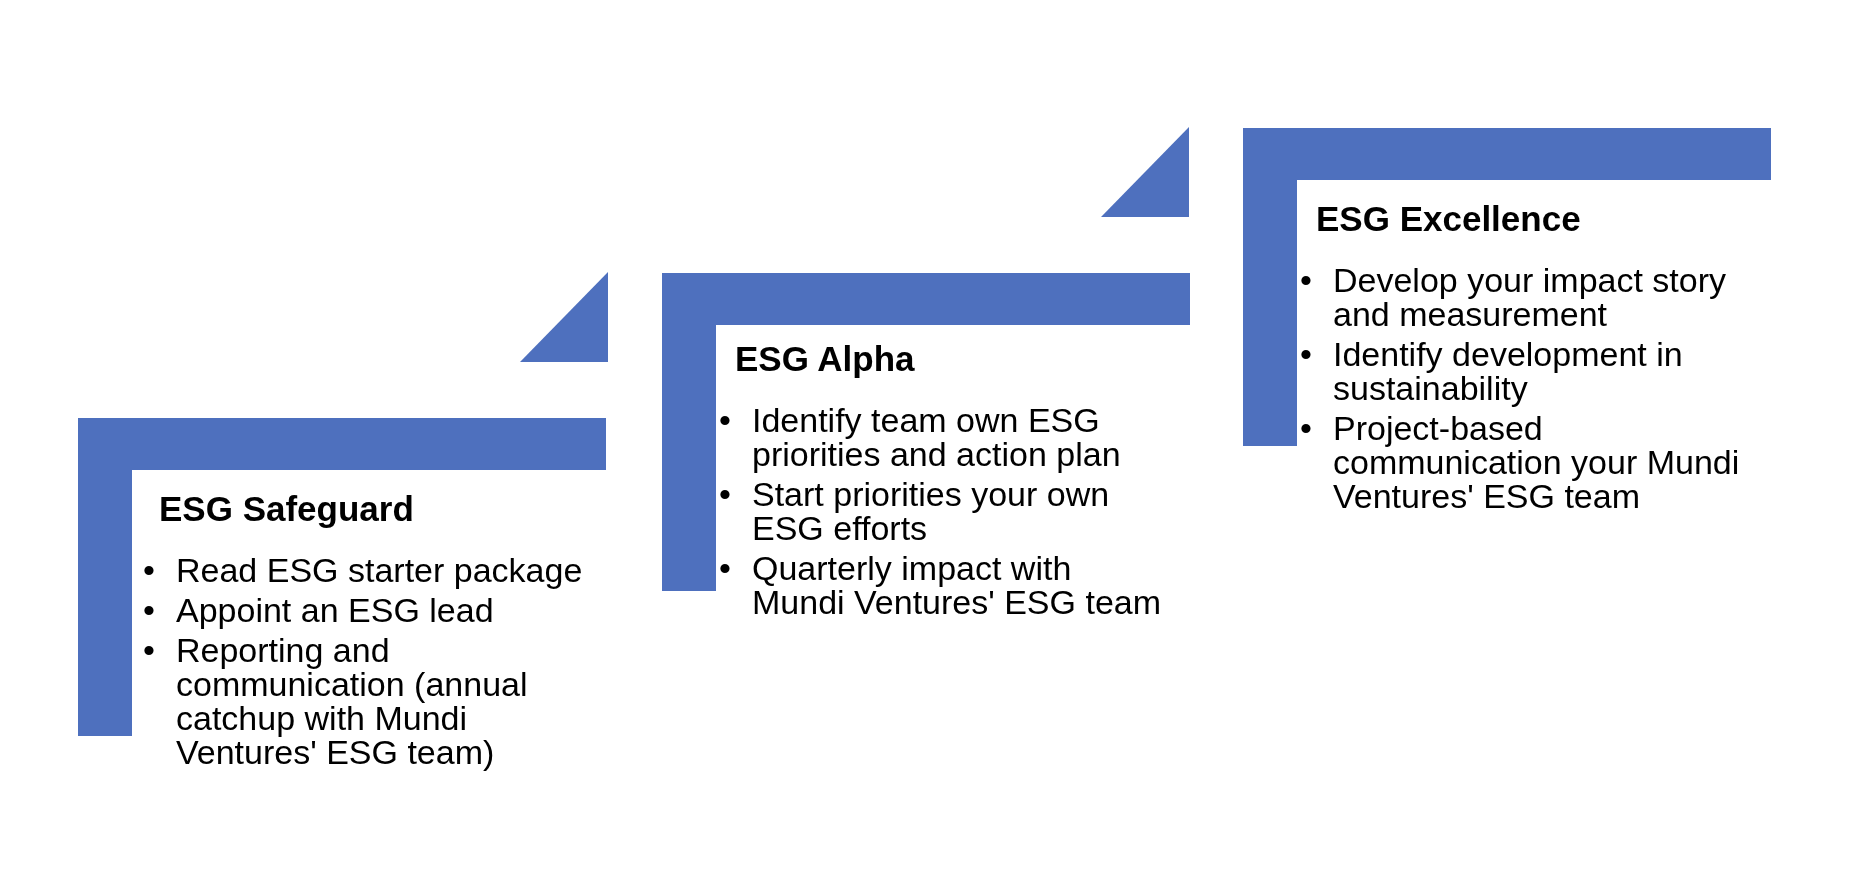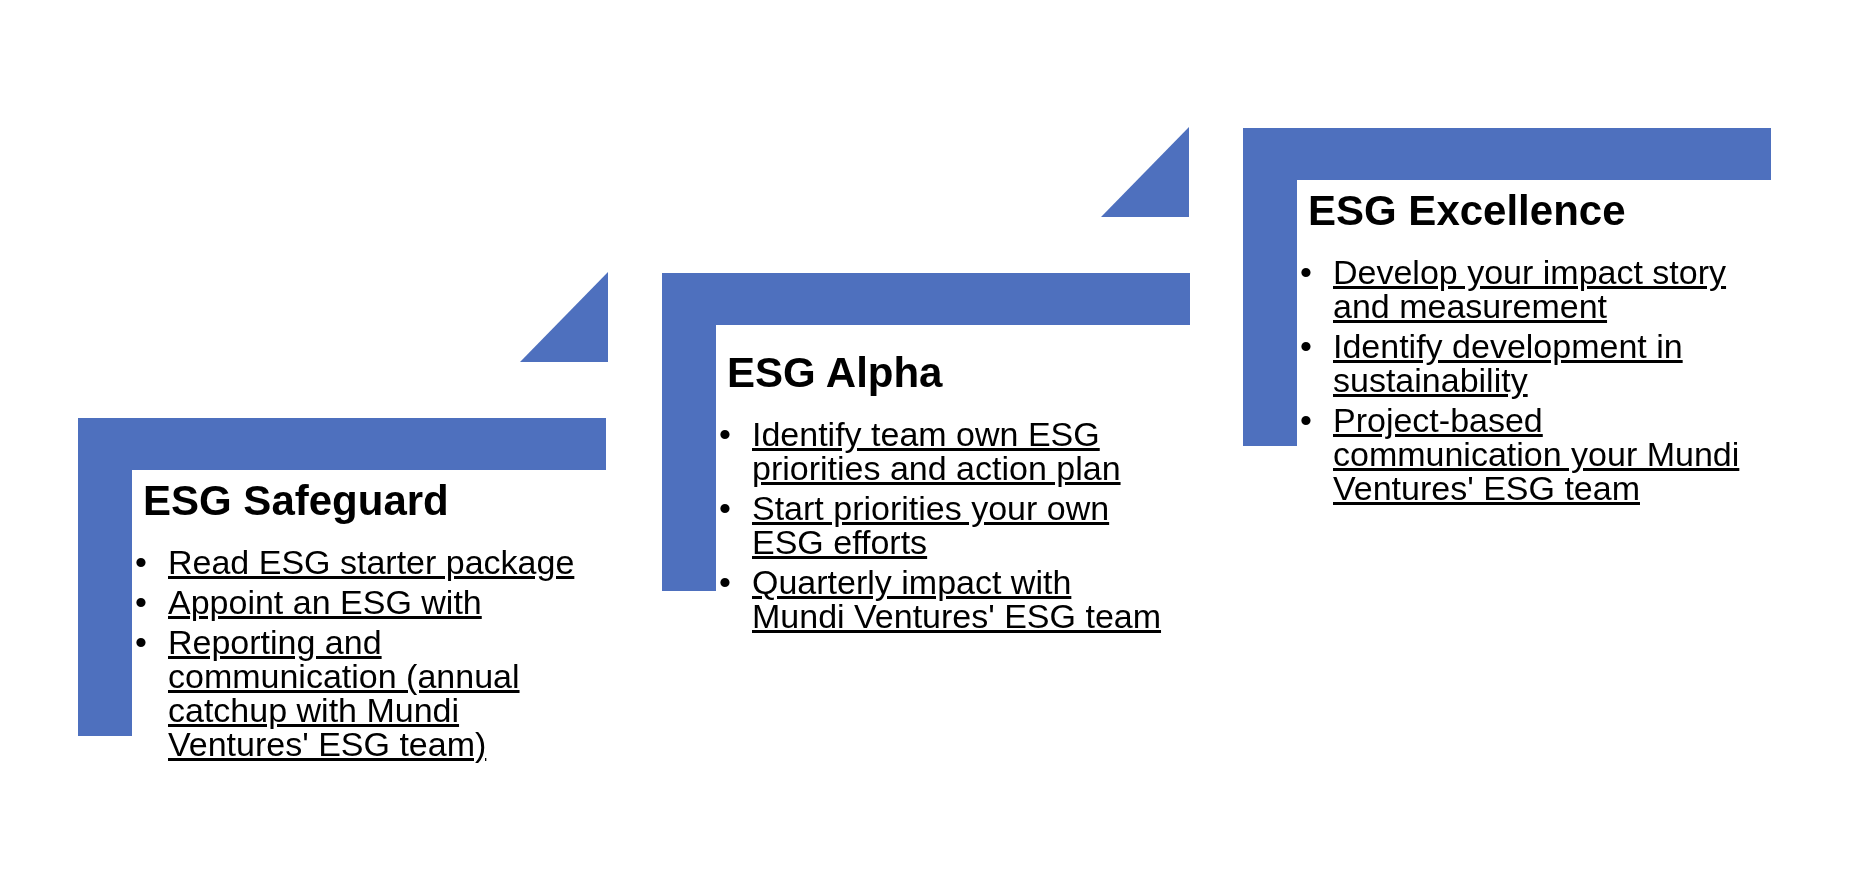--- a/index.html
+++ b/index.html
@@ -33,23 +33,23 @@
     width: 88px;
     height: 90px;
     background: var(--accent, #4E70BE);
     clip-path: polygon(100% 0, 100% 100%, 0 100%);
   }
   .content {
     position: absolute;
     width: 470px;
   }
   .title {
-    margin: 3px;
+    margin: 11px;
     padding: 0 0 0 8px;
-    font-size: 42px;
+    font-size: 35px;
     line-height: 44px;
     font-weight: bold;
     white-space: nowrap;
   }
   ul.bullets {
     list-style: none;
     margin: 22px 0 0 0;
     padding: 0;
     width: 456px;
     font-size: 34px;
@@ -60,56 +60,55 @@
     margin: 0 0 6px 0;
   }
   ul.bullets .dot {
     flex: none;
     width: 36px;
     padding-left: 3px;
     box-sizing: border-box;
   }
   ul.bullets .btext {
     flex: 1;
-    text-decoration: underline;
   }
 </style>
 </head>
 <body>
 
 <div id="canvas" style="background: rgb(255, 255, 255); color: rgb(0, 0, 0);">
 
   <section>
     <div class="hbar" style="left:78px; top:418px;"></div>
     <div class="vbar" style="left:78px; top:418px;"></div>
-    <div class="content" style="left:132px; top:476px;">
+    <div class="content" style="left:140px; top:476px;">
       <h2 class="title">ESG Safeguard</h2>
       <ul class="bullets">
         <li>
           <span class="dot">•</span>
           <span class="btext">Read ESG starter package</span>
         </li>
         <li>
           <span class="dot">•</span>
-          <span class="btext">Appoint an ESG with</span>
+          <span class="btext">Appoint an ESG lead</span>
         </li>
         <li>
           <span class="dot">•</span>
           <span class="btext">Reporting and communication (annual catchup with Mundi Ventures' ESG team)</span>
         </li>
       </ul>
     </div>
   </section>
 
   <div class="tri" style="left:520px; top:272px;"></div>
 
   <section>
     <div class="hbar" style="left:662px; top:273px;"></div>
     <div class="vbar" style="left:662px; top:273px;"></div>
-    <div class="content" style="left:716px; top:348px;">
+    <div class="content" style="left:716px; top:326px;">
       <h2 class="title">ESG Alpha</h2>
       <ul class="bullets">
         <li>
           <span class="dot">•</span>
           <span class="btext">Identify team own ESG priorities and action plan</span>
         </li>
         <li>
           <span class="dot">•</span>
           <span class="btext">Start priorities your own ESG efforts</span>
         </li>

